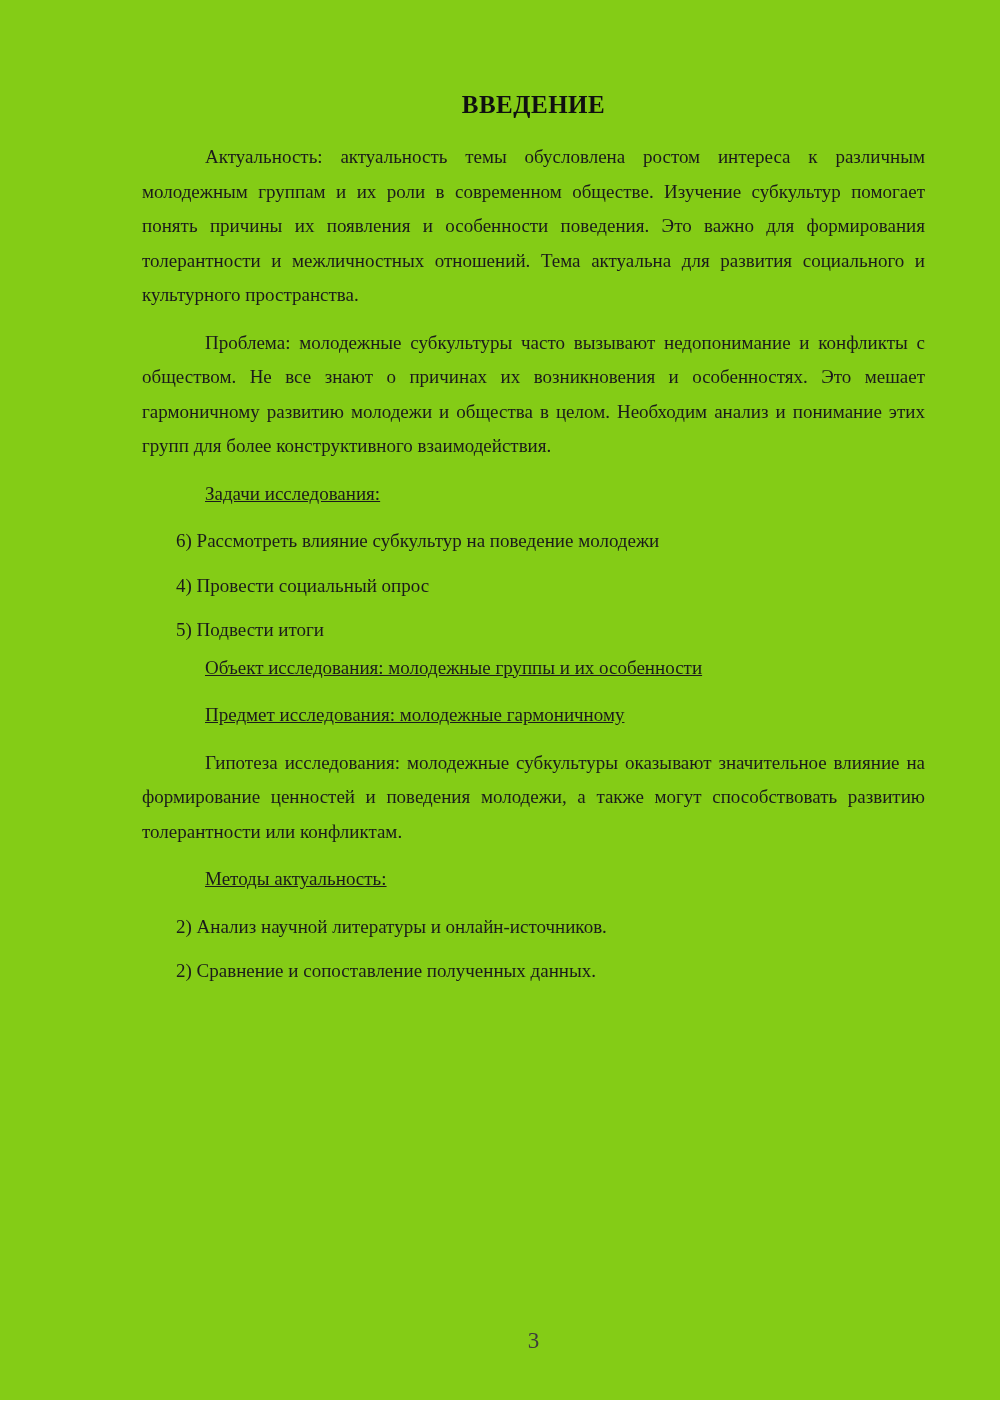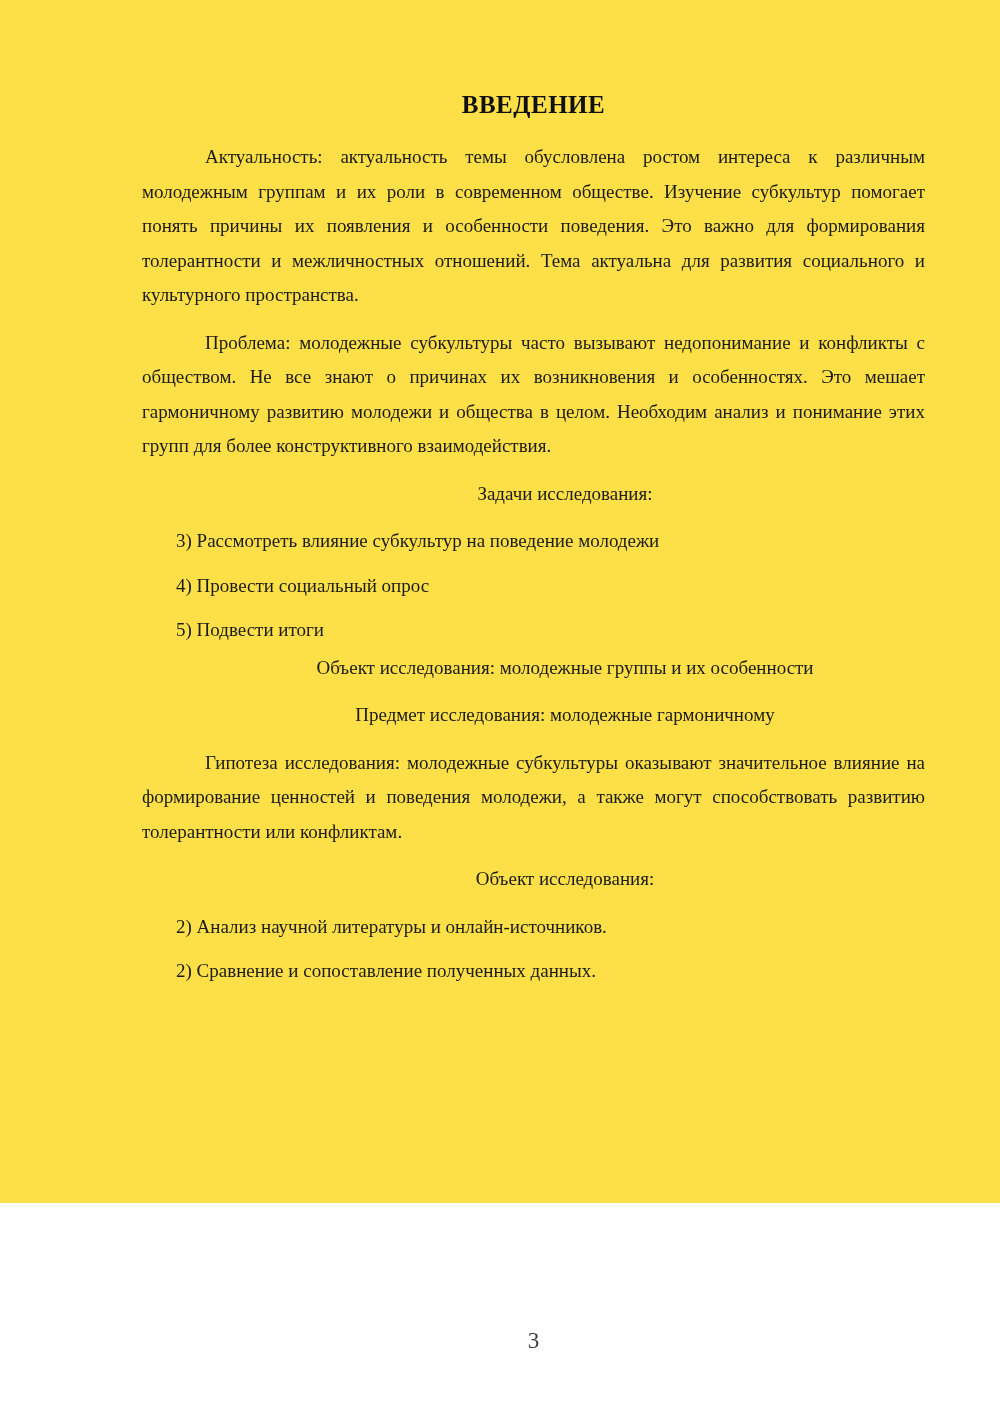--- a/index.html
+++ b/index.html
@@ -9,22 +9,22 @@
   }
   body {
     width: 1000px;
     height: 1414px;
     overflow: hidden;
     font-family: "Liberation Serif", "DejaVu Serif", serif;
   }
   .page {
     position: relative;
     width: 1000px;
-    height: 1203px;
-    background: #fde047;
+    height: 1400px;
+    background: #84cc16;
     box-sizing: border-box;
     padding: 88px 75px 0 142px;
   }
   .doc-title {
     font-size: 25px;
     font-weight: bold;
     color: #101010;
     text-align: center;
     line-height: 34px;
     margin: 0 0 18px 0;
@@ -41,21 +41,22 @@
   .para.list-item {
     text-indent: 0;
     text-align: left;
     padding-left: 34px;
     margin: 0 0 10px 0;
   }
   .para.list-item.last-of-group {
     margin-bottom: 3px;
   }
   .para.heading-line {
-    text-align: center;
+    text-align: left;
+    text-decoration: underline;
   }
   .page-number {
     position: absolute;
     top: 1324px;
     left: 142px;
     width: 783px;
     text-align: center;
     font-size: 23px;
     line-height: 34px;
     color: #3d3d3d;
@@ -70,33 +71,33 @@
 
   <p class="para">Актуальность: актуальность темы обусловлена ростом интереса к различным молодежным группам и их роли в современном обществе. Изучение субкультур помогает понять причины их появления и особенности поведения. Это важно для формирования толерантности и межличностных отношений. Тема актуальна для развития социального и культурного пространства.</p>
 
   <p class="para">Проблема: молодежные субкультуры часто вызывают недопонимание и конфликты с обществом. Не все знают о причинах их возникновения и особенностях. Это мешает гармоничному развитию молодежи и общества в целом. Необходим анализ и понимание этих групп для более конструктивного взаимодействия.</p>
 
 
   <p class="para heading-line">Задачи исследования:</p>
 
 
 
-  <p class="para list-item">3) Рассмотреть влияние субкультур на поведение молодежи</p>
+  <p class="para list-item">6) Рассмотреть влияние субкультур на поведение молодежи</p>
 
   <p class="para list-item">4) Провести социальный опрос</p>
 
   <p class="para list-item last-of-group">5) Подвести итоги</p>
 
   <p class="para heading-line">Объект исследования: молодежные группы и их особенности</p>
 
   <p class="para heading-line">Предмет исследования: молодежные гармоничному</p>
 
   <p class="para">Гипотеза исследования: молодежные субкультуры оказывают значительное влияние на формирование ценностей и поведения молодежи, а также могут способствовать развитию толерантности или конфликтам.</p>
 
-  <p class="para heading-line">Объект исследования:</p>
+  <p class="para heading-line">Методы актуальность:</p>
 
   <p class="para list-item">2) Анализ научной литературы и онлайн-источников.</p>
 
   <p class="para list-item">2) Сравнение и сопоставление полученных данных.</p>
 
   <div class="page-number">3</div>
 
 </div>
 
 </body></html>

